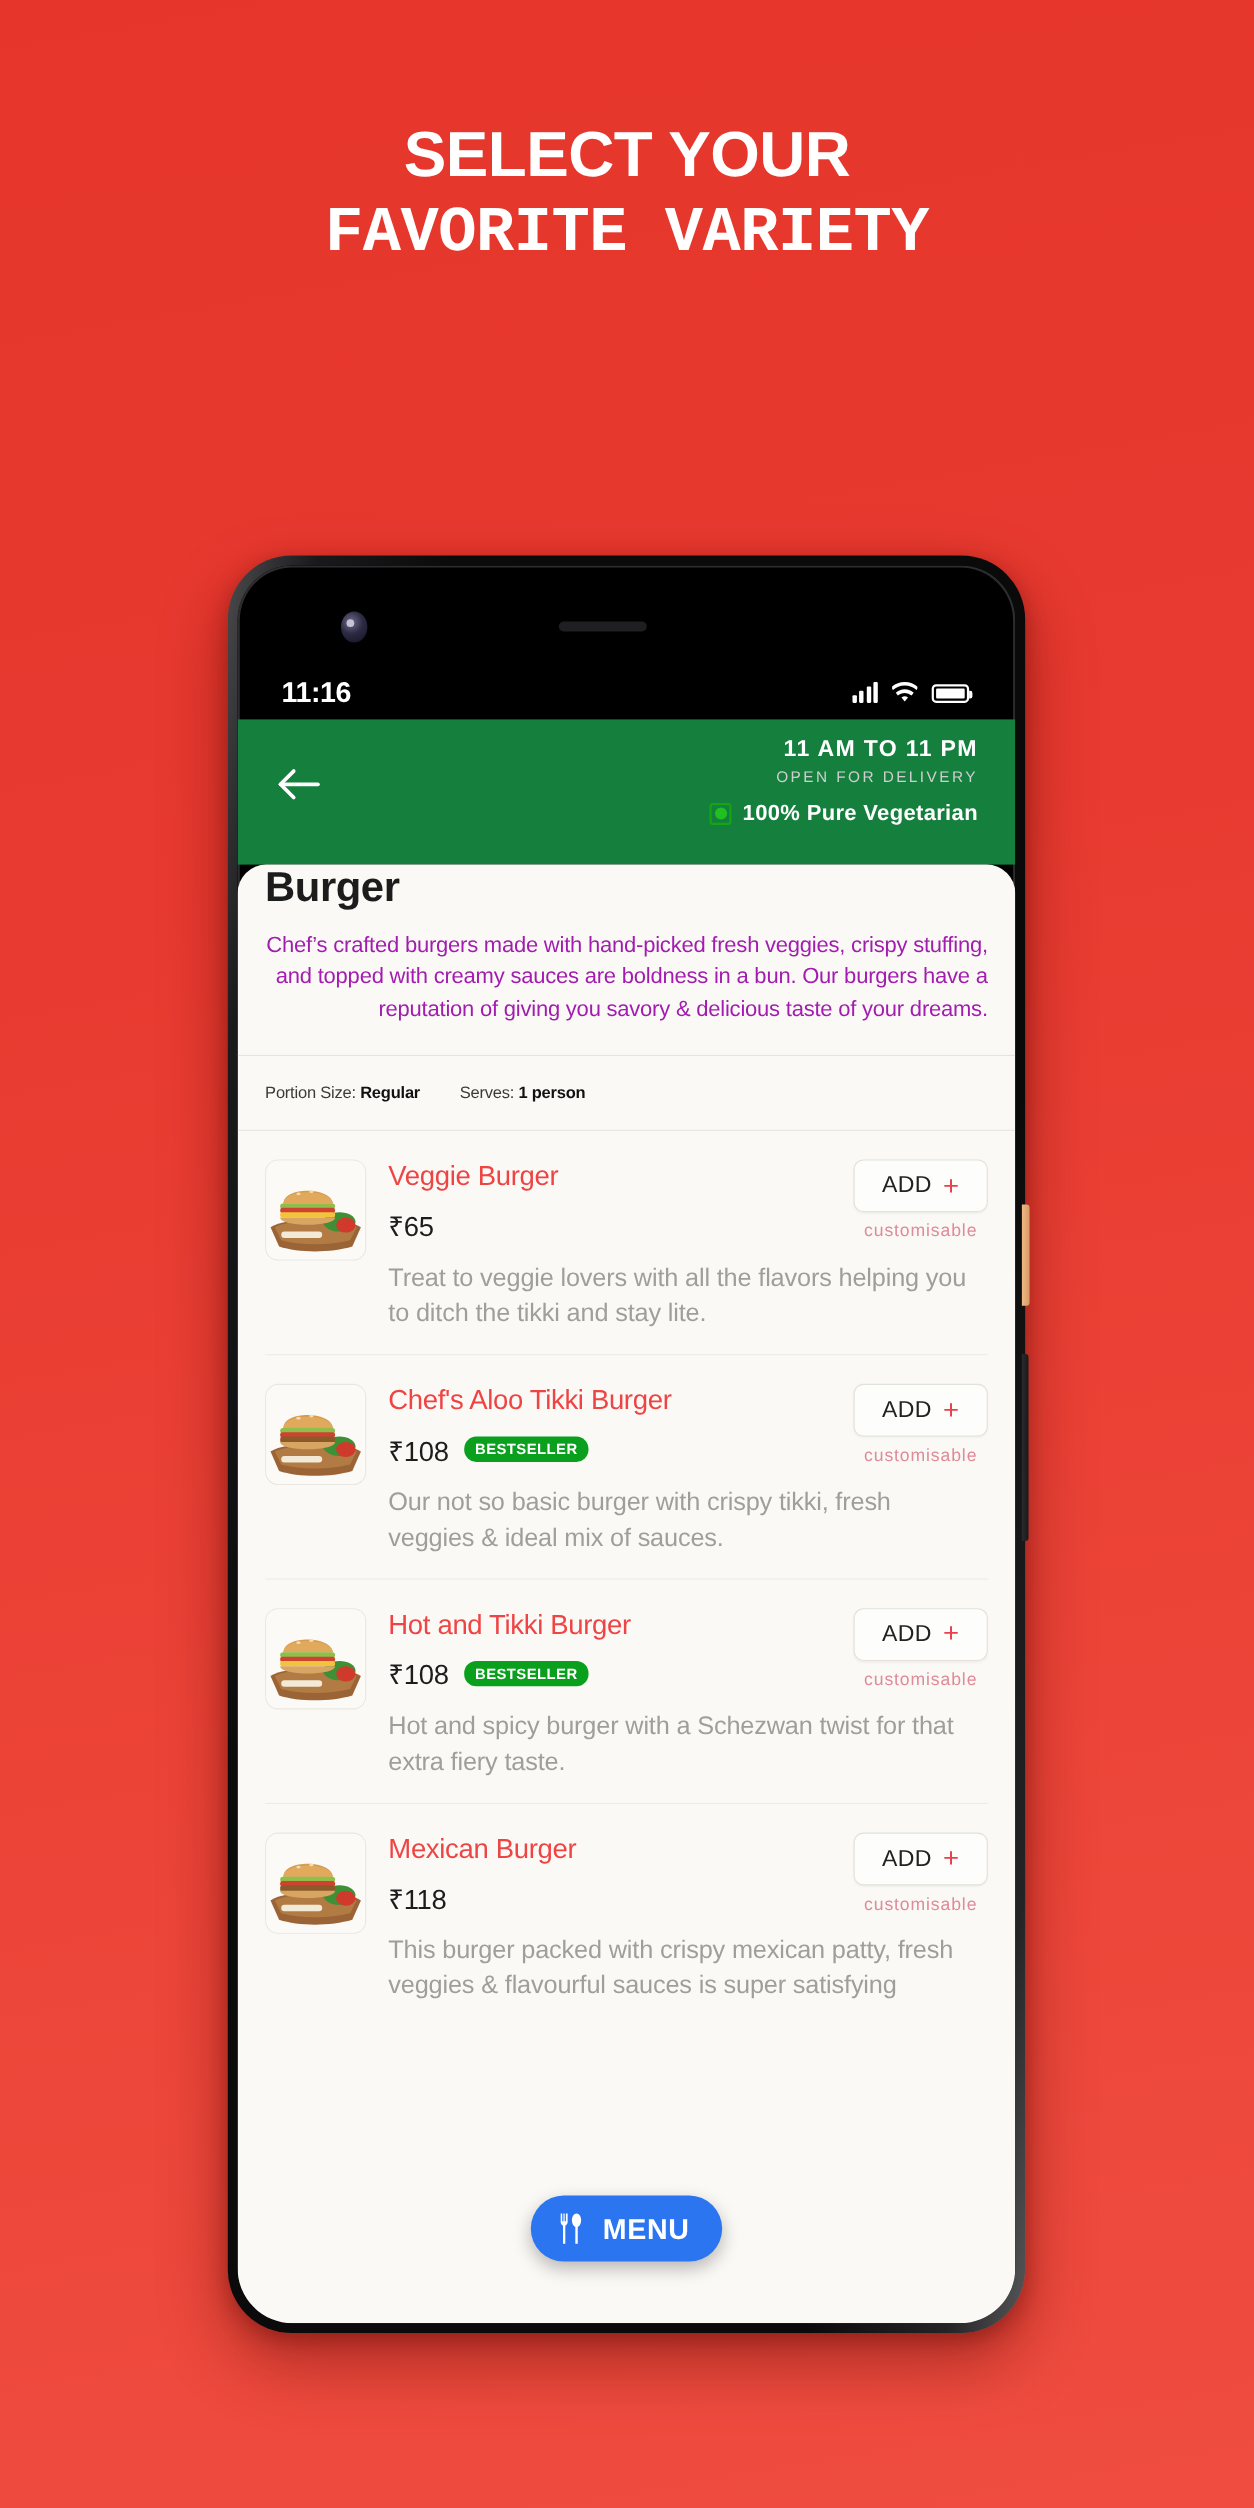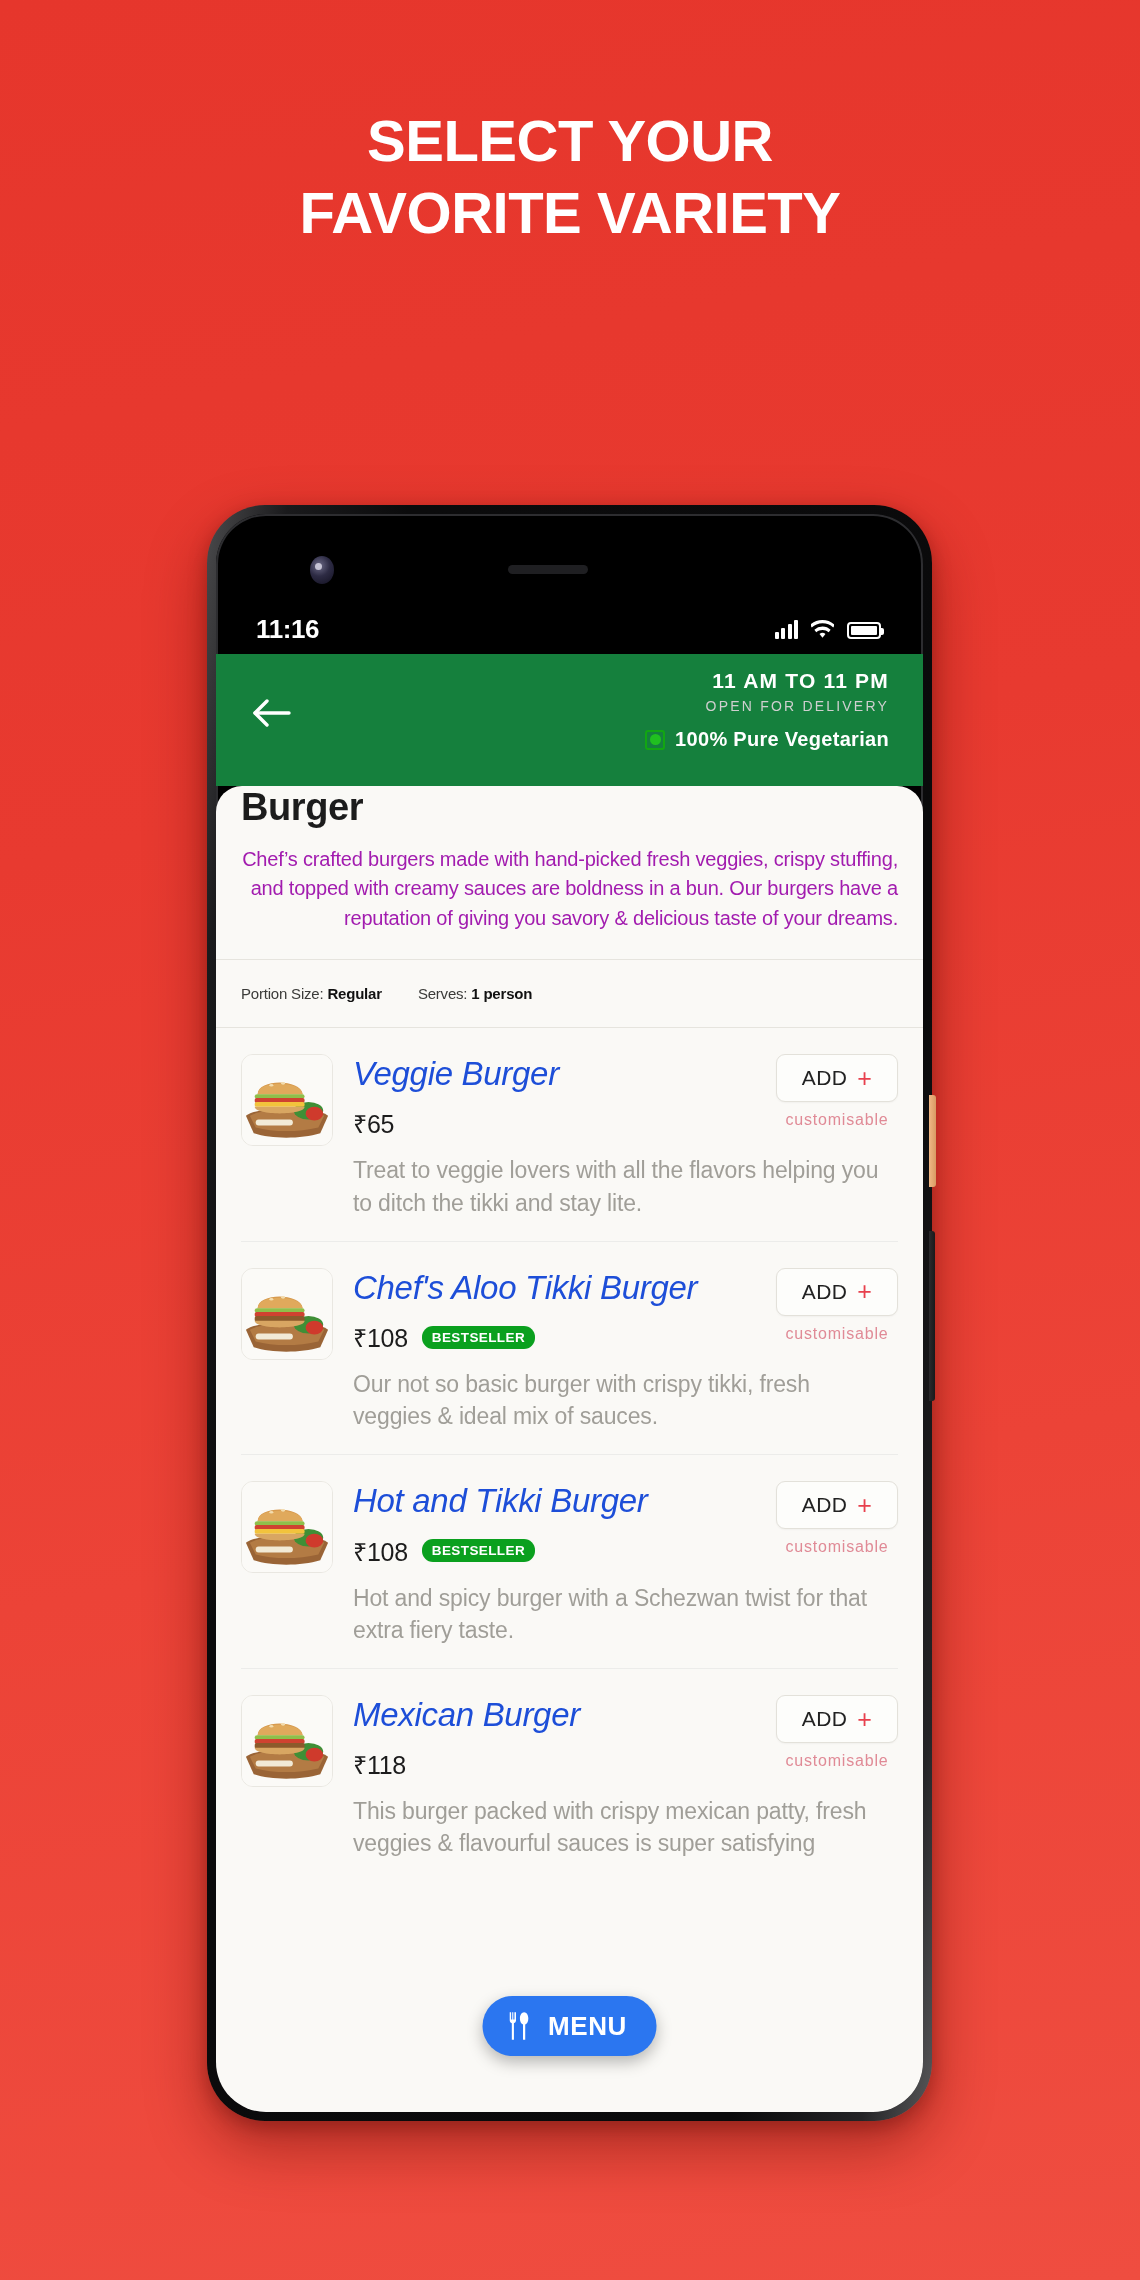--- a/index.html
+++ b/index.html
@@ -23,21 +23,21 @@
     left: 0;
     width: 1140px;
     text-align: center;
     color: #ffffff;
     font-weight: bold;
     font-size: 58px;
     line-height: 1.0;
     letter-spacing: -0.5px;
   }
   .headline .l1 { display: block; padding-bottom: 14px; }
-  .headline .l2 { display: block; }
+  .headline .l2 { display: block; font-family: Liberation Mono, monospace; }
 
   
   .phone {
     position: absolute;
     left: 207px;
     top: 505px;
     width: 725px;
     height: 1616px;
     border-radius: 58px;
     background: linear-gradient(100deg, #4b4b4d 0%, #1a1a1c 8%, #0b0b0c 20%, #0a0a0b 80%, #242426 93%, #58585a 100%);
@@ -248,25 +248,24 @@
     border: 1px solid #e9e7e1;
     border-radius: 12px;
     background: #fbfaf7;
     overflow: hidden;
     position: relative;
   }
   .thumb svg { display:block; width:100%; height:100%; }
 
   .item-body { flex: 1 1 auto; min-width: 0; padding-right: 8px; }
   .item-name {
-    font-size: 33px;
-    color: #1d4ed8;
+    font-size: 25px;
+    color: #ef4444;
     line-height: 1.22;
     letter-spacing: -0.3px;
-    font-style: italic;
   }
   .price-line {
     display: flex;
     align-items: center;
     gap: 14px;
     margin-top: 12px;
   }
   .price {
     font-size: 25px;
     color: #1c1c1c;

